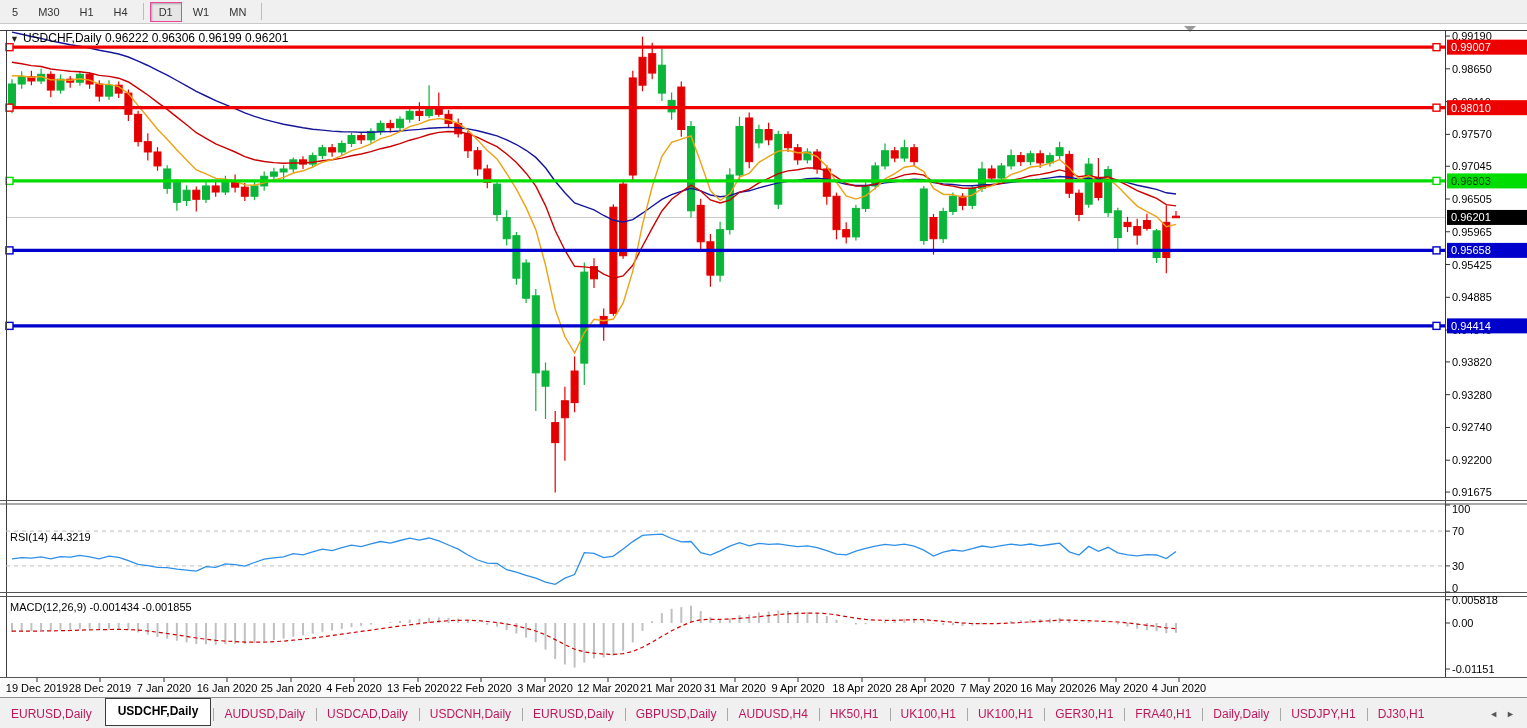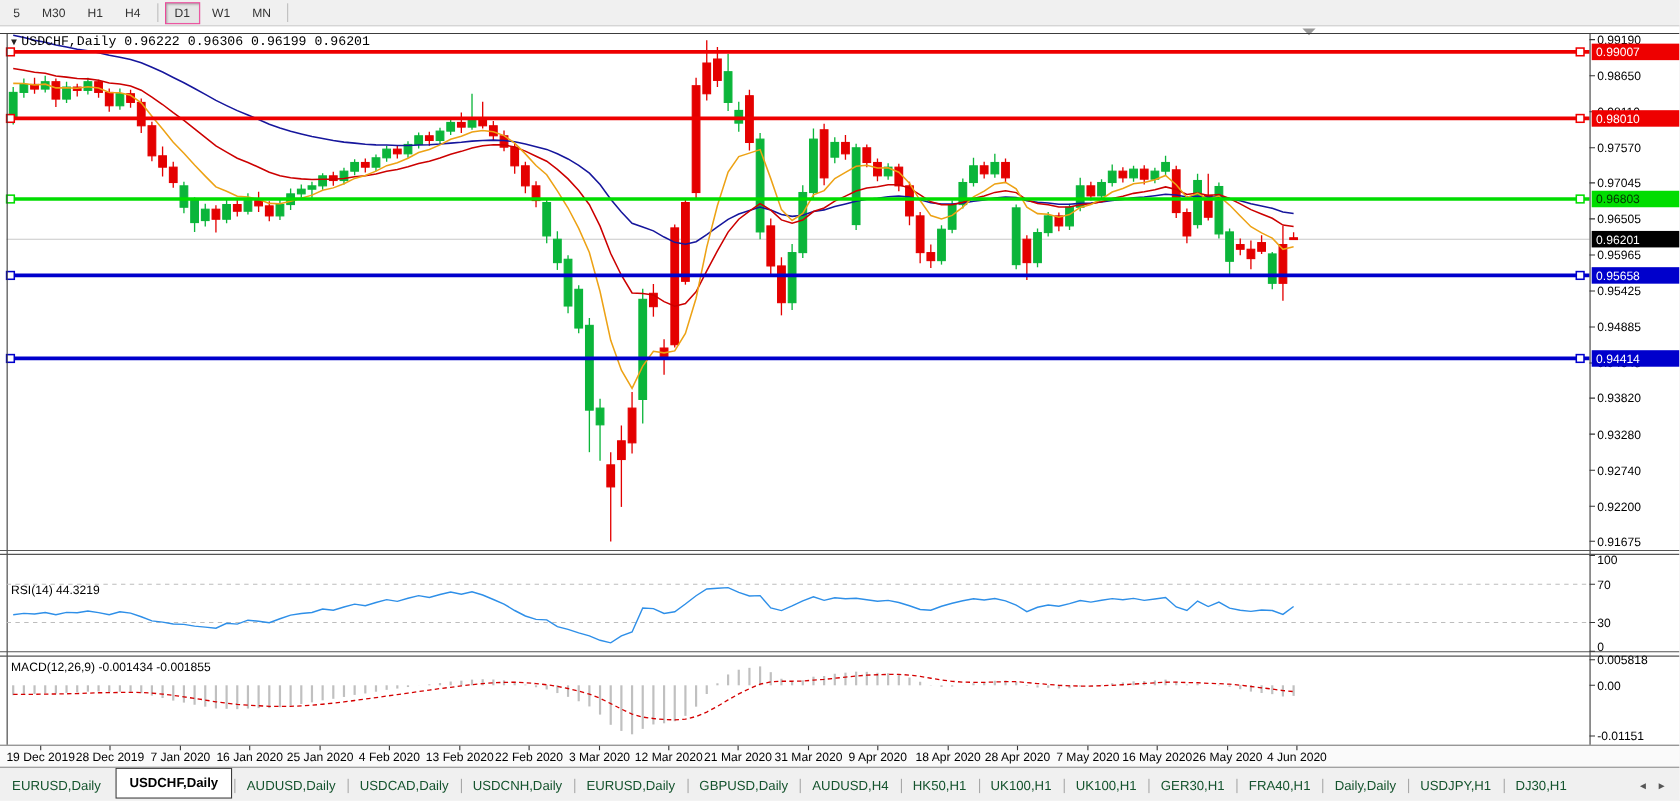--- a/index.html
+++ b/index.html
@@ -7,28 +7,28 @@
   
   #toolbar{position:absolute;top:0;left:0;width:1527px;height:24px;background:#f0f0f0;
            border-bottom:1px solid #c9c9c9;display:flex;align-items:center;padding-left:2px;box-sizing:border-box;}
   .tf-btn{font-size:11px;color:#333;padding:2px 8px;margin:0 1px;border:1px solid transparent;cursor:default;line-height:14px;}
   .tf-btn.active{border:1px solid #ec4899;background:#e6e6e6;box-shadow:inset 1px 1px 2px rgba(0,0,0,.28);}
   .tb-sep{width:1px;height:17px;background:#bdbdbd;margin:0 5px;}
   
   #chart-svg{position:absolute;top:24px;left:0;display:block;}
   
   .overlay{position:absolute;font-size:11px;color:#000;pointer-events:none;white-space:pre;}
-  #chart-title{top:31px;left:10px;font-size:12px;font-family:Liberation Mono, monospace;}
+  #chart-title{top:31px;left:10px;font-size:12px;}
   #chart-title .tri{display:inline-block;font-size:9px;color:#222;margin-right:4px;}
   #rsi-label{top:531px;left:10px;}
   #macd-label{top:601px;left:10px;}
   
   #tabbar{position:absolute;left:0;bottom:0;width:1527px;height:31px;background:#f0f0f0;
           border-top:1px solid #8f8f8f;display:flex;align-items:flex-end;box-sizing:border-box;}
-  .tab{font-size:12px;color:#14532d;padding:6px 11px 7px;position:relative;white-space:nowrap;cursor:default;}
+  .tab{font-size:12px;color:#be185d;padding:6px 11px 7px;position:relative;white-space:nowrap;cursor:default;}
   .tab + .tab:not(.active)::before{content:"";position:absolute;left:0;top:7px;bottom:7px;width:1px;background:#a8a8a8;}
   .tab.active{background:#ffffff;border:1px solid #3c3c3c;font-weight:bold;color:#000;
               padding:5px 12px 7px;margin:0 2px 2px 2px;}
   .tab-arrows{margin-left:auto;flex-shrink:0;display:flex;gap:8px;padding:0 12px 9px 6px;color:#555;font-size:9px;}
   .tab-arrows span{cursor:default;}
 </style>
 </head>
 <body>
 
 <div id="app">

